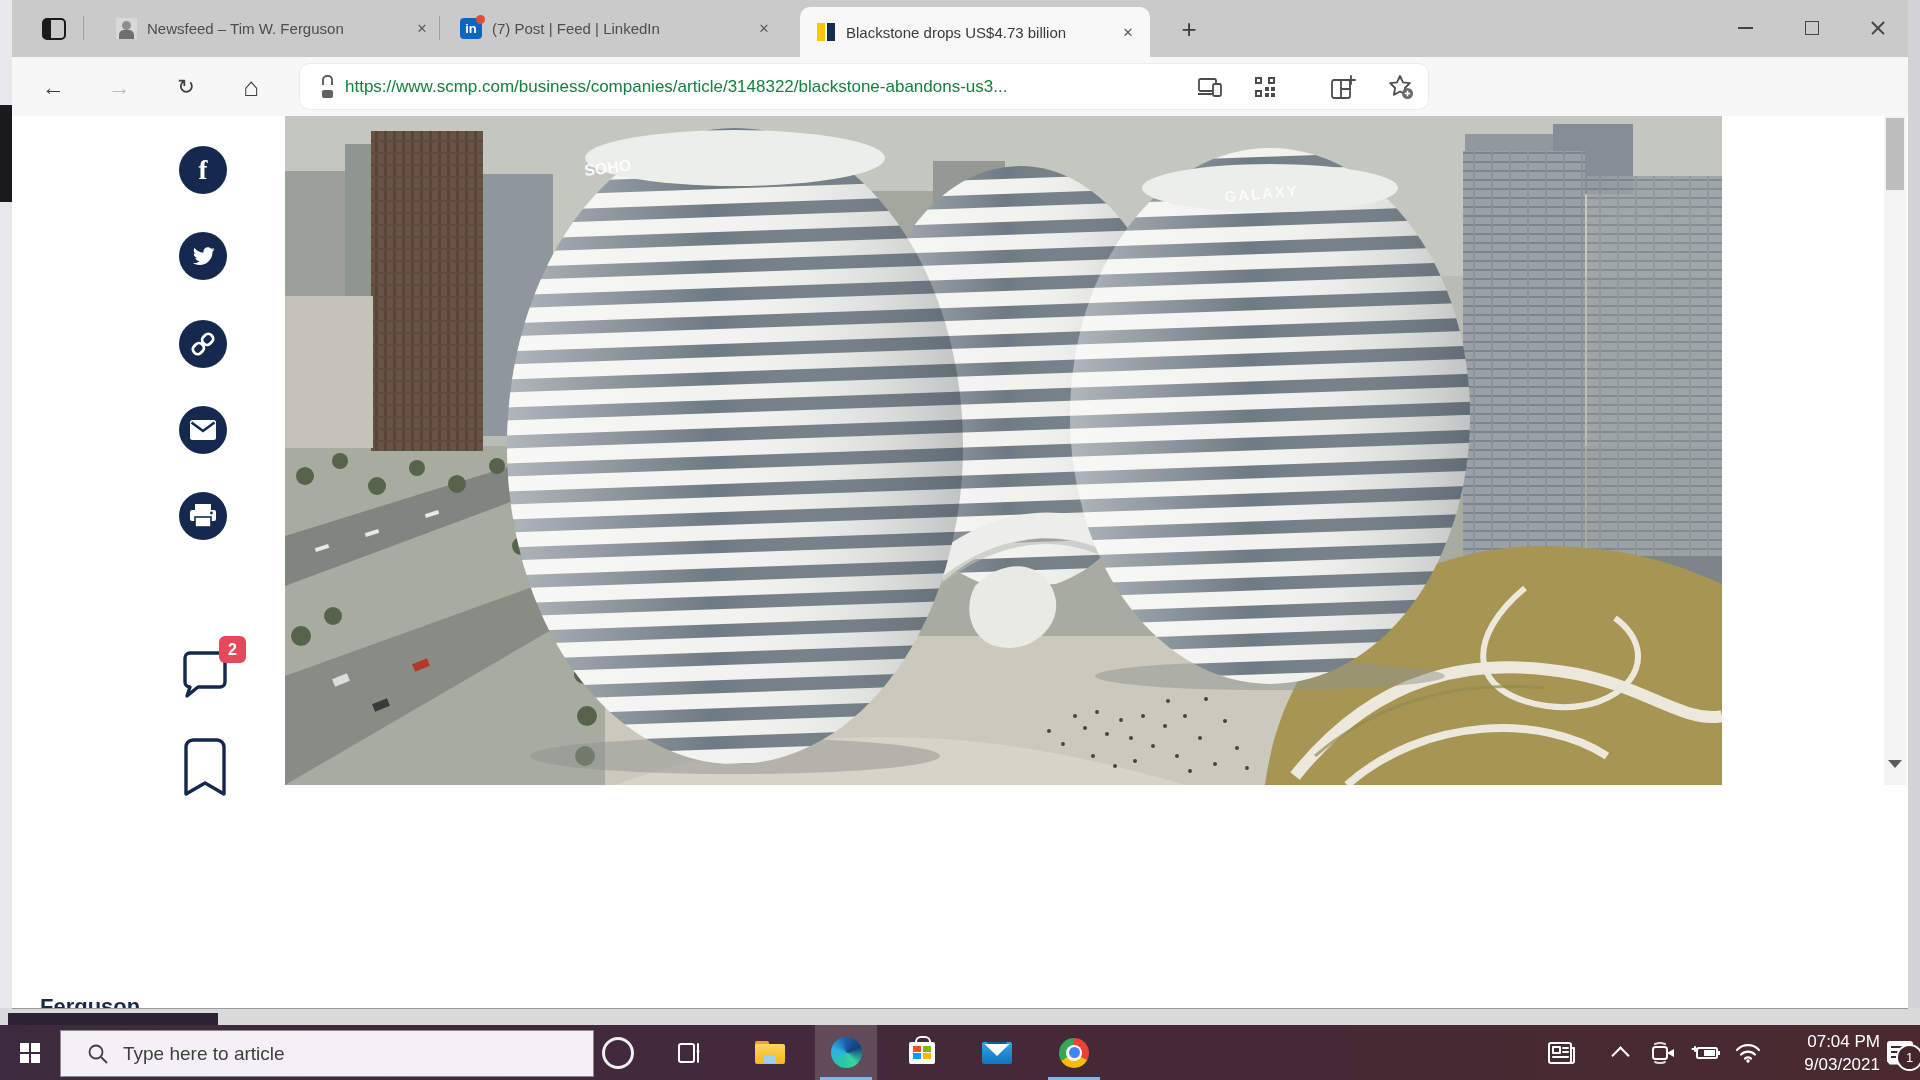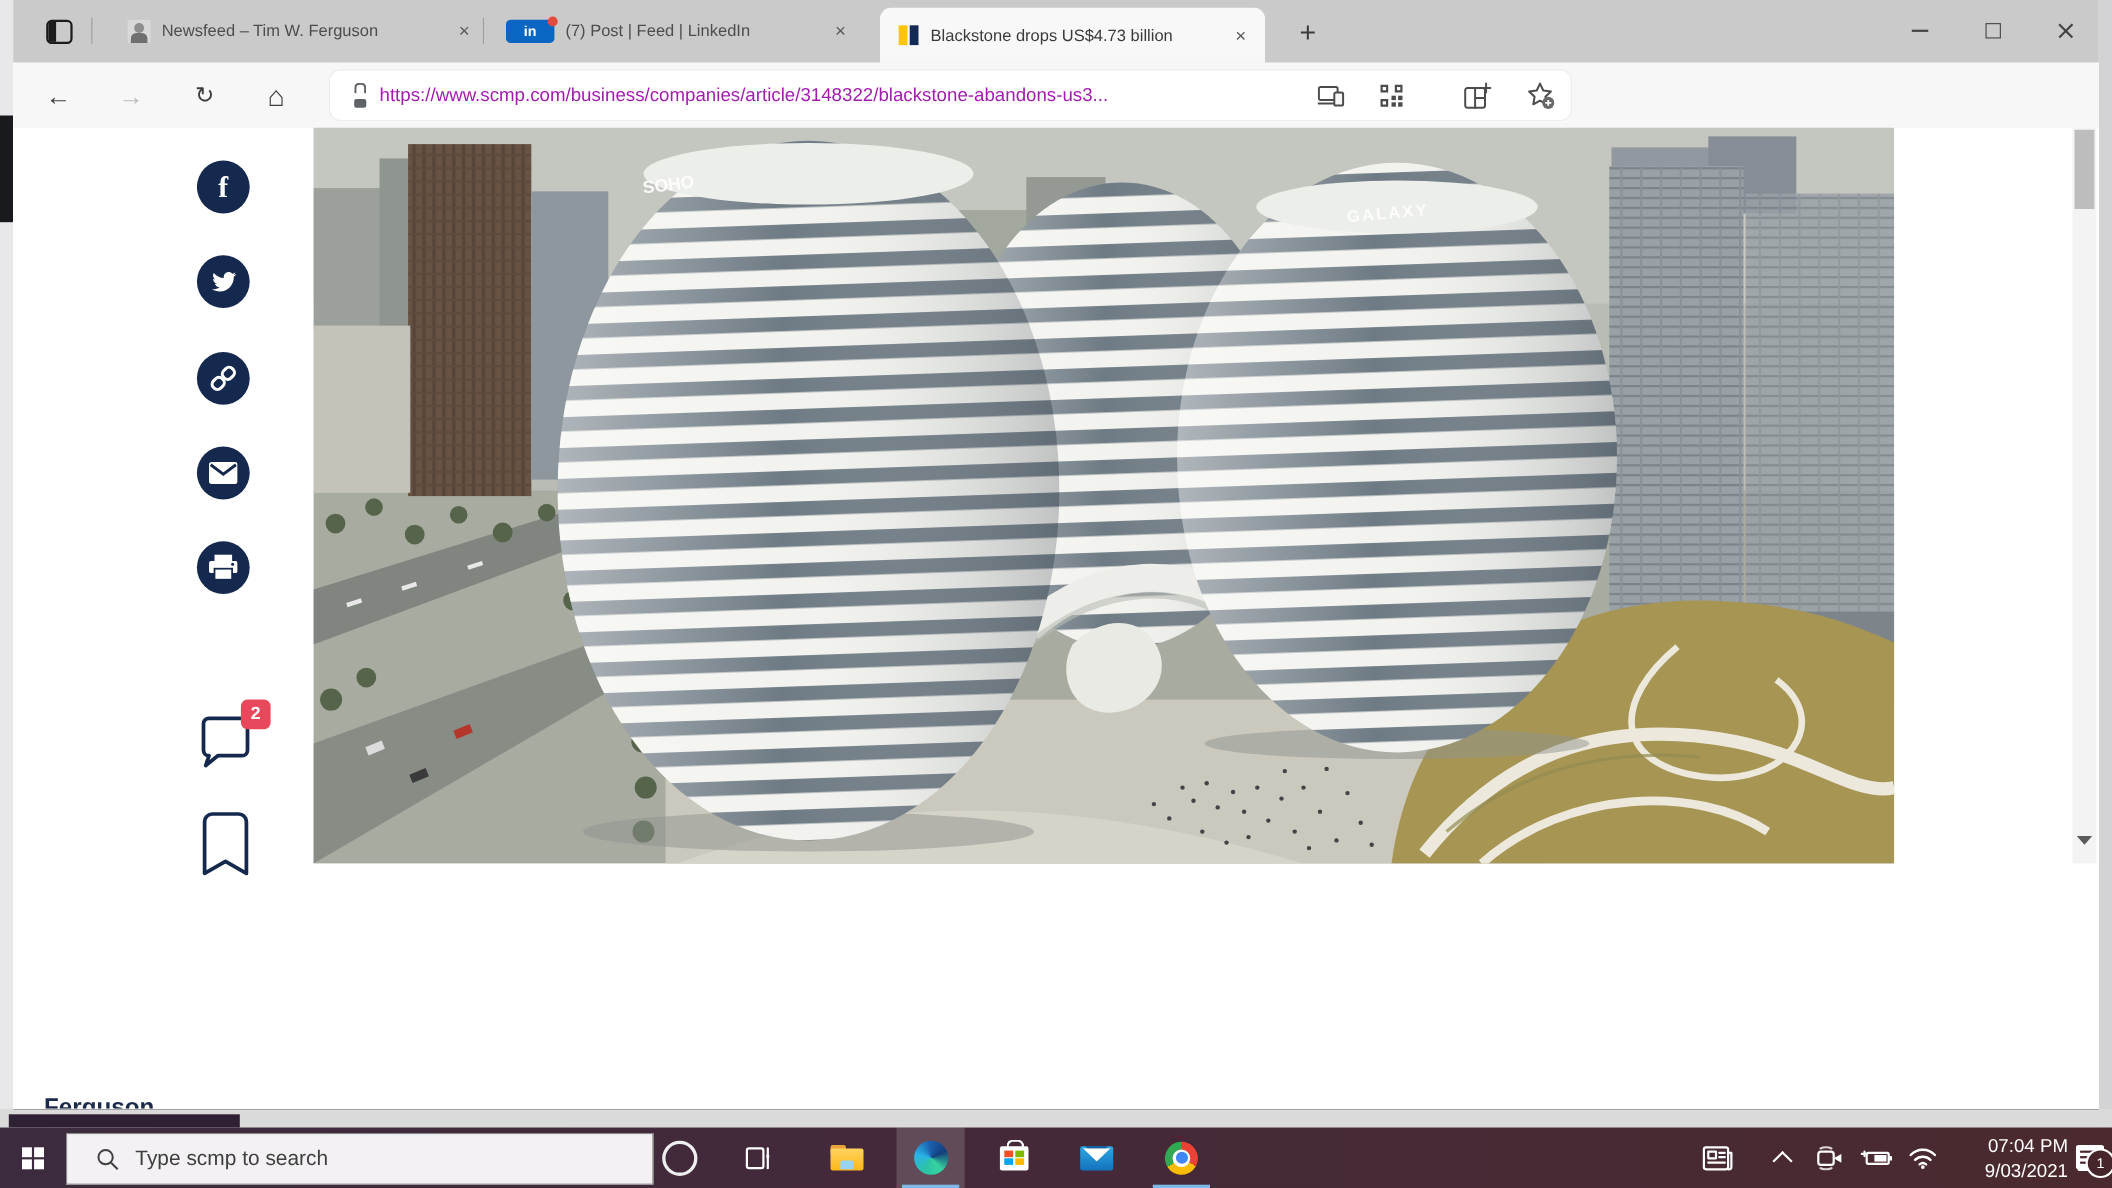--- a/index.html
+++ b/index.html
@@ -20,21 +20,21 @@
   .cap-min{width:15px;height:2px;background:#444;margin:auto}
   .cap-max{width:12px;height:12px;border:1.6px solid #444;margin:auto}
   .cap-x1,.cap-x2{position:absolute;left:50%;top:50%;width:17px;height:1.8px;background:#444}
   .cap-x1{transform:translate(-50%,-50%) rotate(45deg)}
   .cap-x2{transform:translate(-50%,-50%) rotate(-45deg)}
   
   #toolbar{left:0;top:57px;width:100%;height:59px;background:#f8f7f8;border-bottom:1px solid #e2e2e2}
   .navbtn{position:absolute;top:12px;width:36px;height:36px;font-size:23px;color:#3f3f3f}
   #addr{position:absolute;left:288px;top:7px;width:1128px;height:45px;background:#fff;
         border-radius:10px;box-shadow:0 0 0 1px #ededed;display:flex;align-items:center}
-  #addr .url{color:#a21caf;font-size:17px;white-space:nowrap;overflow:hidden}
+  #addr .url{color:#15803d;font-size:17px;white-space:nowrap;overflow:hidden}
   .lockbody{width:11px;height:8px;background:#5f6368;border-radius:2px;margin-top:5px}
   .lockarc{width:7px;height:8px;border:2px solid #5f6368;border-bottom:none;border-radius:5px 5px 0 0;margin:0 auto}
   .abarico{position:absolute;top:8px;width:30px;height:30px}
   svg.oicon{stroke:#4c4c4c;fill:none;stroke-width:1.8;stroke-linecap:round;stroke-linejoin:round}
   
   .extbtn{position:absolute;top:66px;width:38px;height:38px}
   .abp{width:27px;height:27px;background:#d1193e;color:#fff;font-weight:bold;font-size:9px;
        display:flex;align-items:center;justify-content:center;
        clip-path:polygon(30% 0,70% 0,100% 30%,100% 70%,70% 100%,30% 100%,0 70%,0 30%)}
   .abpbadge{position:absolute;right:-4px;bottom:-2px;background:#5a5a5a;color:#fff;font-size:10px;
@@ -121,21 +121,21 @@
       <div style="width:21px;height:21px;margin:0 10px 0 14px;background:#d8d8d8;position:relative;flex:none">
         <div style="position:absolute;left:6px;top:3px;width:9px;height:9px;border-radius:50%;background:#8e8e8e"></div>
         <div style="position:absolute;left:3px;top:12px;width:15px;height:9px;border-radius:5px 5px 0 0;background:#6f6f6f"></div>
       </div>
       <span class="title">Newsfeed – Tim W. Ferguson</span>
       <span class="closex ico" style="margin:0 6px">✕</span>
     </div>
     <div class="vsep" style="left:427px"></div>
 
     <div class="tab" style="left:436px;width:336px" title="(1) Post | Feed | LinkedIn">
-      <div style="width:44px;height:21px;margin:0 10px 0 12px;background:#0a66c2;border-radius:4px;position:relative;flex:none;color:#fff;font-weight:bold;font-size:13px;text-align:center;line-height:21px">
+      <div style="width:22px;height:21px;margin:0 10px 0 12px;background:#0a66c2;border-radius:4px;position:relative;flex:none;color:#fff;font-weight:bold;font-size:13px;text-align:center;line-height:21px">
         <span>in</span>
         <div style="position:absolute;right:-3px;top:-3px;width:9px;height:9px;border-radius:50%;background:#e34c3c"></div>
       </div>
       <span class="title">(7) Post | Feed | LinkedIn</span>
       <span class="closex ico" style="margin:0 6px">✕</span>
     </div>
 
     <div class="tab tab-active" style="left:788px;width:350px" title="Blackstone drops US$3.05 billion">
       <div style="width:20px;height:20px;margin:0 10px 0 16px;position:relative;flex:none">
         <div style="position:absolute;left:1px;top:1px;width:8px;height:18px;background:#fdc50a"></div>
@@ -457,21 +457,21 @@
         <div></div>
         <div></div>
       </div>
   </div>
 
   <div class="abs" id="tsearch">
     <svg width="22" height="22" viewBox="0 0 22 22" style="margin:0 14px 0 26px">
       <circle cx="9" cy="9" r="6.5" fill="none" stroke="#3f3f3f" stroke-width="1.8"></circle>
       <path d="M14 14 L20 20" stroke="#3f3f3f" stroke-width="1.8"></path>
     </svg>
-    <span>Type scmp to search</span>
+    <span>Type here to article</span>
   </div>
 
   <div class="tbtn ico" style="left:594px;width:48px">
     <div class="cortana"></div>
   </div>
 
   <div class="tbtn ico" style="left:664px;width:52px">
     <svg class="trayic" width="26" height="26" viewBox="0 0 26 26">
       <rect x="2" y="4" width="15" height="18" rx="2"></rect>
         <path d="M21 4v18"></path>

